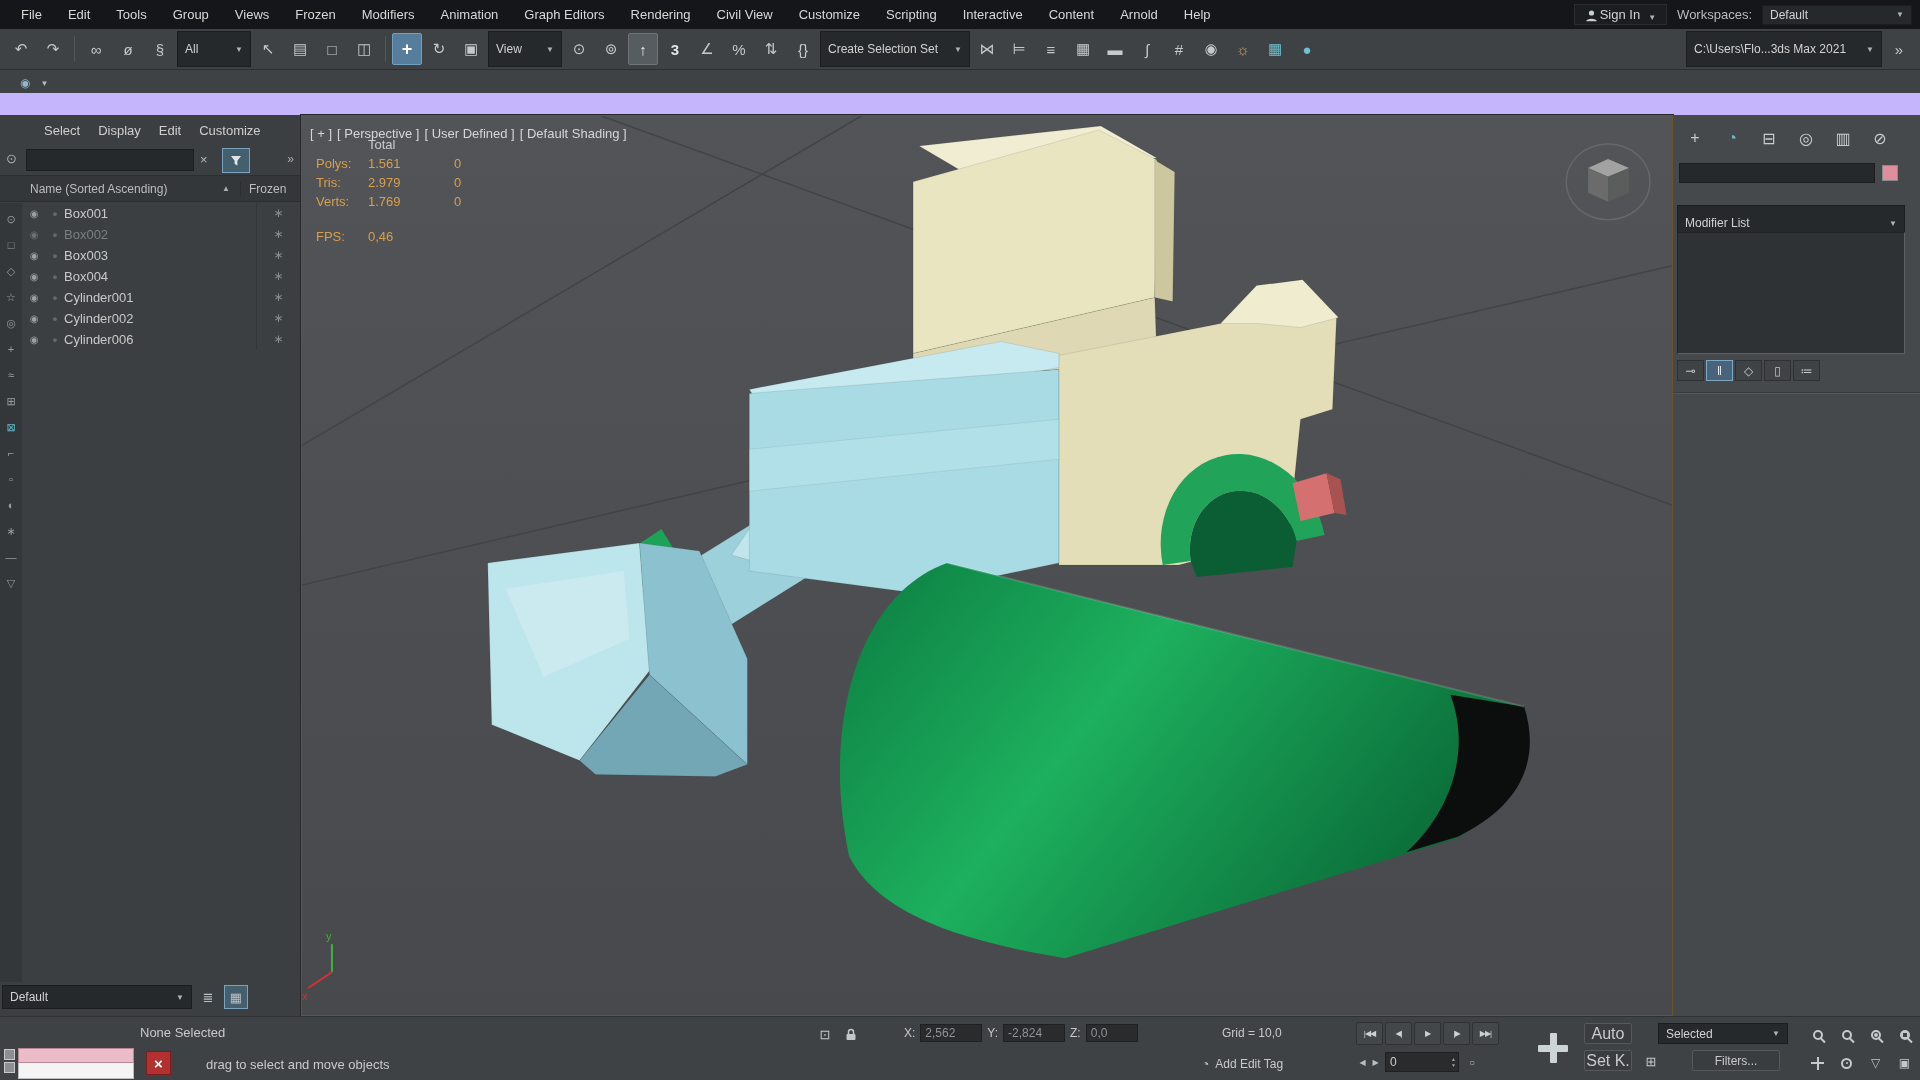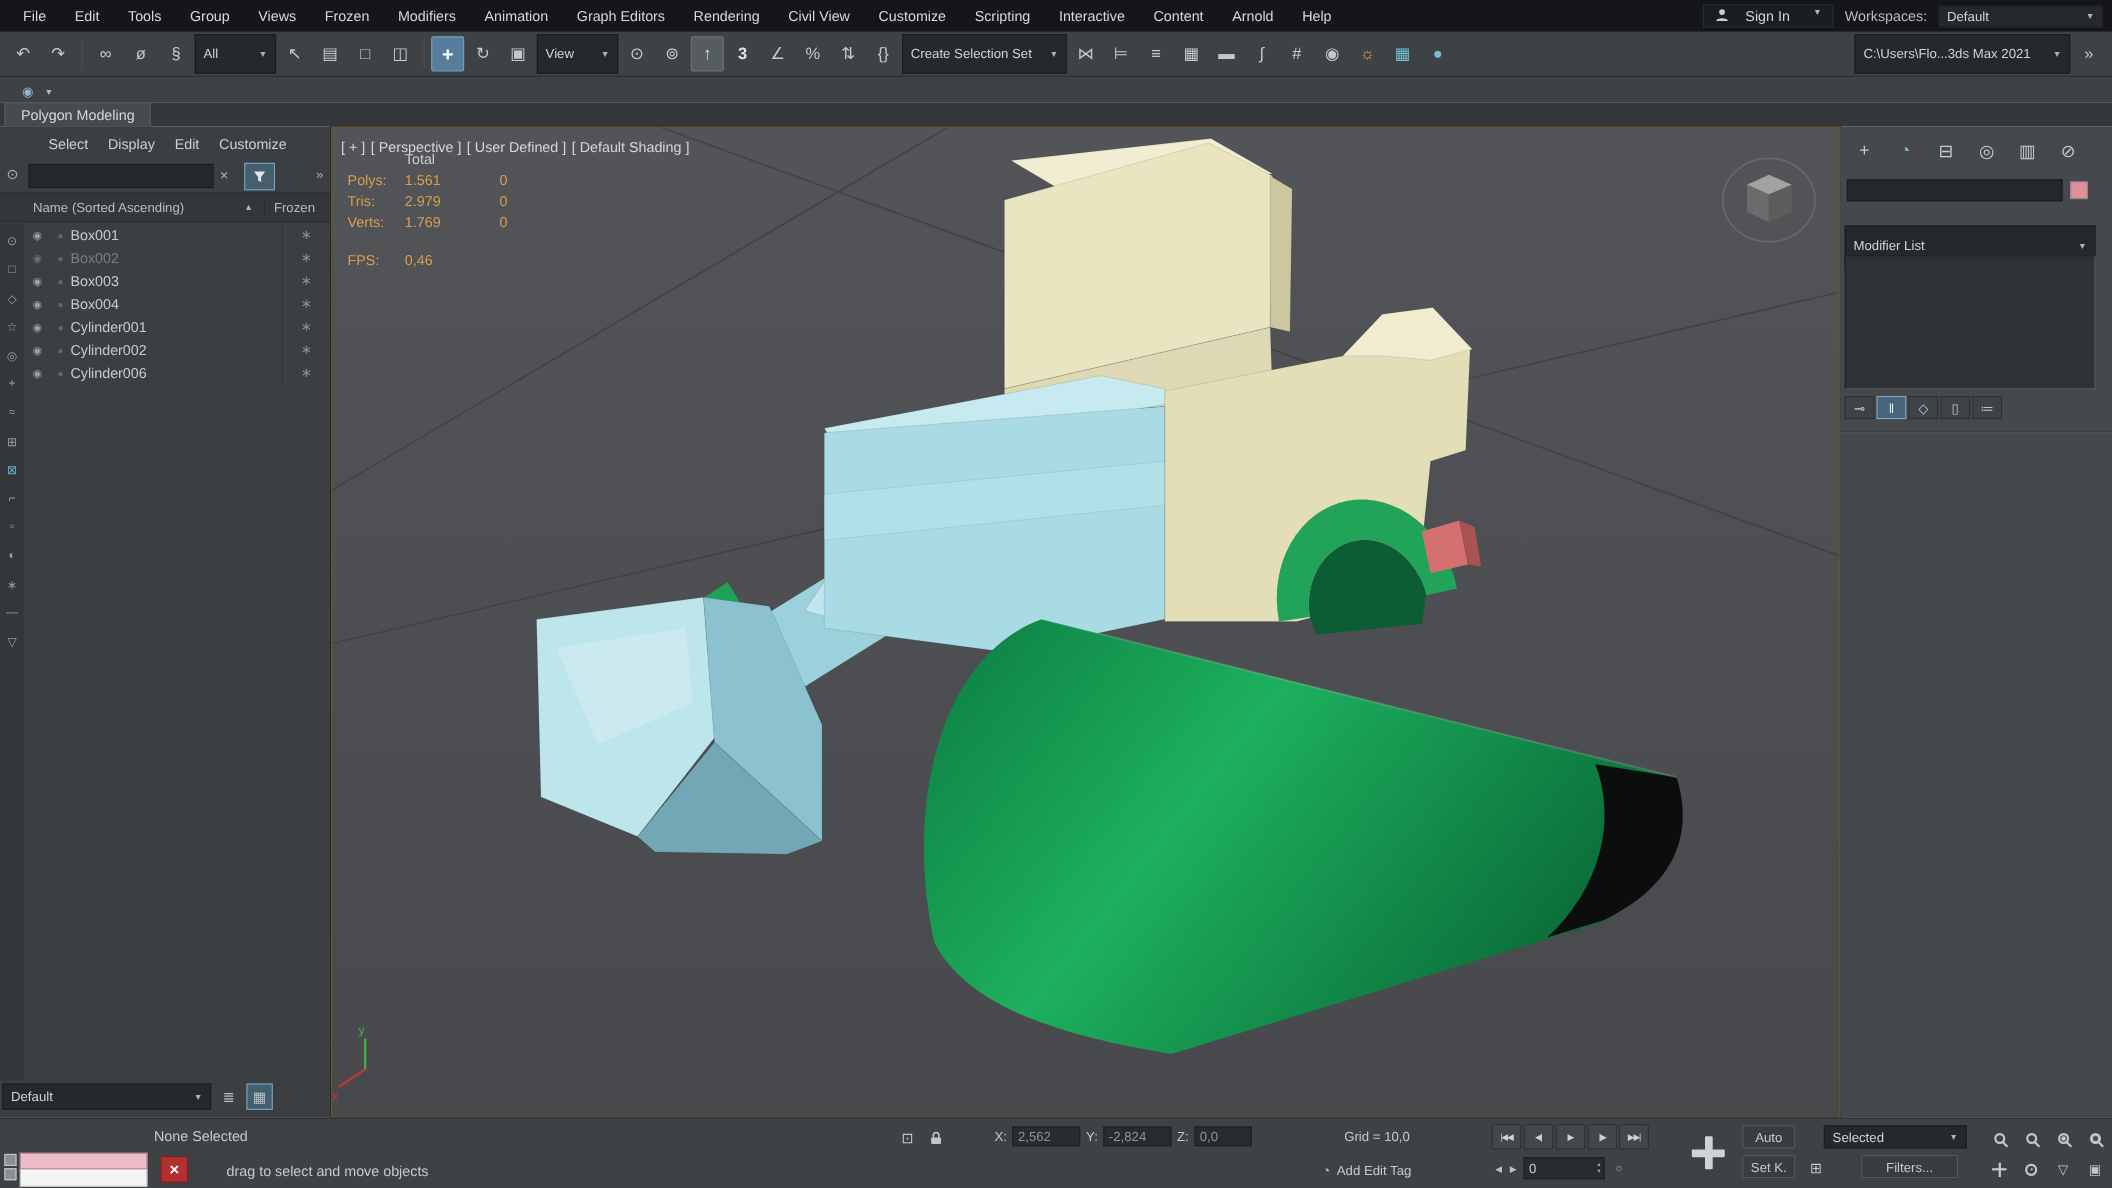--- a/index.html
+++ b/index.html
@@ -9,21 +9,21 @@
   .abs{position:absolute}
   button{background:none;border:none;padding:0;margin:0;color:inherit;font:inherit;cursor:default}
   input{outline:none}
 
   
   #menubar{position:absolute;left:0;top:0;width:1920px;height:29px;background:#141619;
            display:flex;align-items:center;padding:0 8px;}
   .mitems{display:flex;align-items:center;height:100%}
   .mitem{padding:0 13px;color:#d8d8d8;line-height:29px}
   .mright{margin-left:auto;display:flex;align-items:center;gap:10px}
-  .signin{display:flex;align-items:flex-start;gap:15px;padding:2px 10px;border:1px solid #2a2d30;background:#1b1e21;color:#cfd2d4}
+  .signin{display:flex;align-items:flex-end;gap:2px;padding:2px 10px;border:1px solid #2a2d30;background:#1b1e21;color:#cfd2d4}
   .wslabel{color:#b9bcbe}
   .dd{background:#26292b;border:1px solid #1b1d1f;color:#d2d2d2;display:flex;align-items:center;
       padding:0 7px;height:36px;font-size:12px}
   .car{margin-left:auto;font-size:8px;color:#aeb3b6;padding-left:6px}
 
   
   #toolbar{position:absolute;left:0;top:29px;width:1920px;height:41px;background:#3e4245;
            border-bottom:1px solid #2c2e30;display:flex;align-items:center;padding:0 6px;gap:2px}
   .tbgroup{display:flex;align-items:center;gap:2px}
   .ibtn{width:30px;height:32px;display:flex;align-items:center;justify-content:center;
@@ -138,21 +138,21 @@
         display:flex;align-items:center;justify-content:center;color:#ccd1d4;font-size:8px;letter-spacing:-1px}
   .keyrow{left:1356px;top:35px;display:flex;align-items:center;gap:3px}
   .kbtn{width:13px;height:20px;display:flex;align-items:center;justify-content:center;color:#b9bec1;font-size:8px}
   .framefield{position:relative;width:74px;height:20px;background:#292b2d;border:1px solid #1e2022;display:flex;align-items:center}
   .framefield input{flex:1;background:none;border:none;color:#cfcfcf;font:12px "Liberation Sans",sans-serif;padding:0 4px;width:50px}
   .spin{display:flex;flex-direction:column;margin-right:2px;color:#9ea3a6;font-size:5px;line-height:6px}
   .bigplus{left:1530px;top:8px;width:46px;height:46px}
   .bigplus::before{content:"";position:absolute;left:8px;top:20px;width:30px;height:7px;background:#ccd4d8;border-radius:1px}
   .bigplus::after{content:"";position:absolute;left:19.5px;top:8px;width:7px;height:30px;background:#ccd4d8;border-radius:1px}
   .keybtn{left:1584px;top:6px;width:48px;height:21px;background:#393d40;border:1px solid #55595c;
-          border-radius:2px;display:flex;align-items:center;justify-content:center;color:#c9c9c9;font-size:12px}
+          border-radius:2px;display:flex;align-items:center;justify-content:center;color:#c9c9c9;font-size:16px}
   .setk{top:33px}
   .seldd{left:1658px;top:6px;width:130px;height:21px}
   .kficon{left:1640px;top:33px}
   .filters{left:1692px;top:33px;width:88px;height:21px;background:#393d40;border:1px solid #55595c;border-radius:2px;
            display:flex;align-items:center;justify-content:center;color:#c9c9c9;font-size:12px}
   .nav{left:1804px;top:5px;display:grid;grid-template-columns:repeat(4,27px);grid-auto-rows:26px;gap:2px}
   .nbtn{position:relative;display:flex;align-items:center;justify-content:center;color:#c2c7ca;font-size:12px}
   .shp{position:relative;display:block}
   .shp.mag{width:10px;height:10px;border:2px solid #c4c9cc;border-radius:50%}
   .shp.mag::after{content:"";position:absolute;right:-5px;bottom:-3px;width:7px;height:2px;background:#c4c9cc;transform:rotate(45deg)}
@@ -335,23 +335,20 @@
         <span>»</span>
       </button>
   </div>
 
   <div id="rtabs">
     <span class="rdot">
       <span>◉</span>
       <span class="car">▼</span>
     </span>
   </div>
-  <div id="rsub">
-    <span class="subtab">Polygon Modeling</span>
-  </div>
 
   <aside id="explorer">
     <div class="exmenu">
       <span class="exmi">Select</span>
         <span class="exmi">Display</span>
         <span class="exmi">Edit</span>
         <span class="exmi">Customize</span>
     </div>
     <div class="exsearch">
       <span class="exsic">⊙</span>

